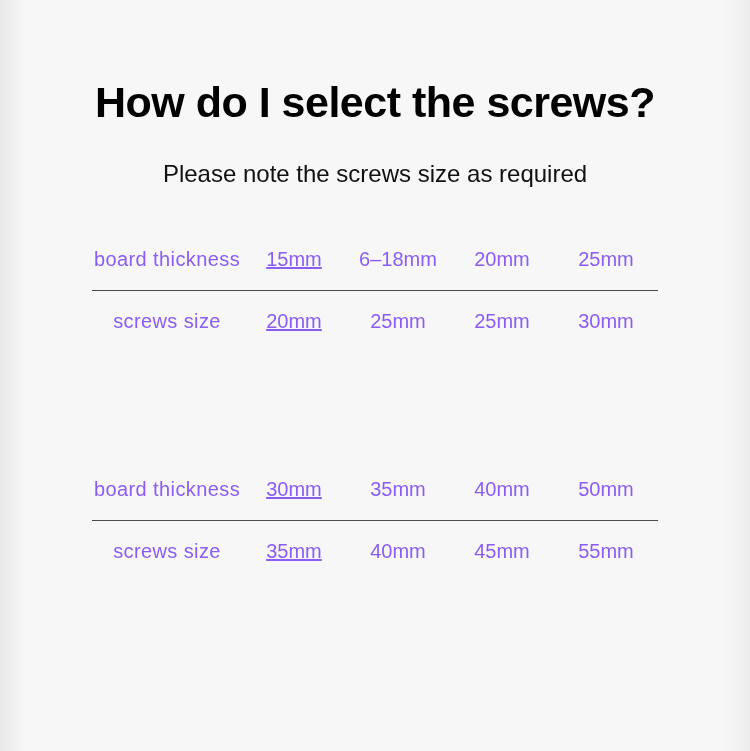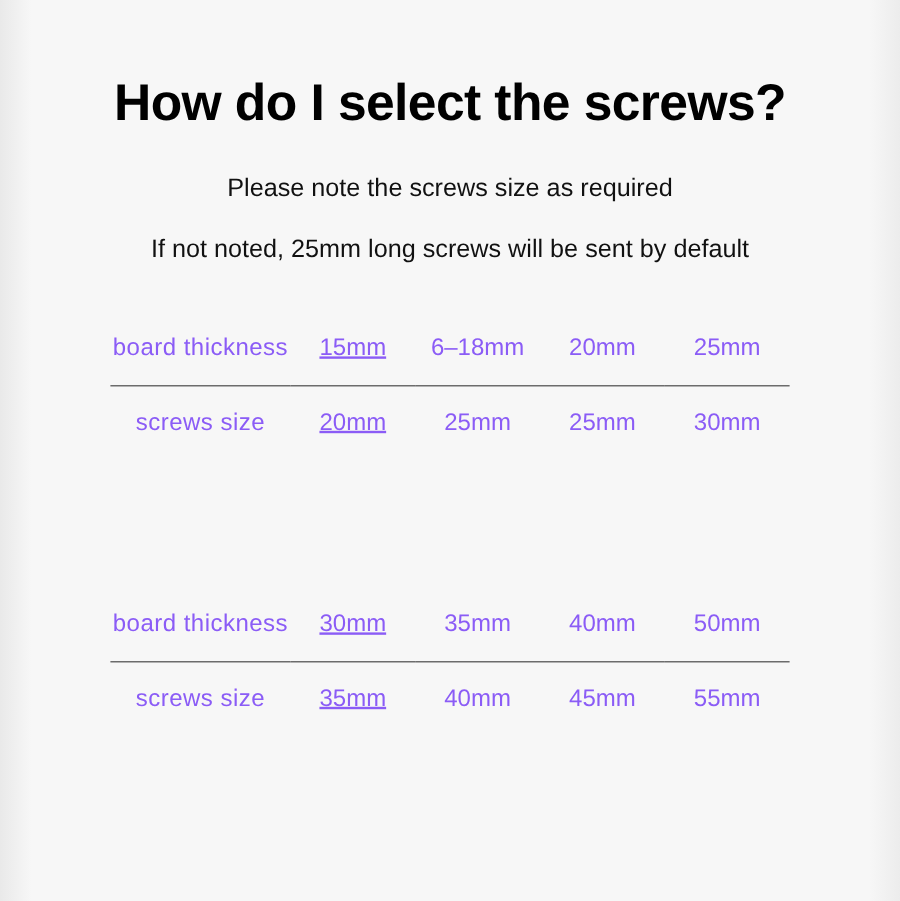--- a/index.html
+++ b/index.html
@@ -34,35 +34,35 @@
     content: "";
     position: absolute;
     right: 0; top: 0; bottom: 0;
     width: 26px;
     background: linear-gradient(to left, #ececec, #f7f7f7);
     pointer-events: none;
   }
   .inner {
     position: relative;
     z-index: 2;
-    padding: 0 48px;
+    padding: 16px 48px;
   }
   .title {
     text-align: center;
     font-size: 43px;
     font-weight: 700;
     letter-spacing: -0.5px;
     color: #000000;
     margin: 0;
     padding-top: 62px;
     line-height: 1.15;
   }
   .subtitle {
     text-align: center;
-    font-size: 21px;
+    font-size: 24px;
     font-weight: 400;
     color: #111111;
     margin: 0;
     line-height: 1.2;
   }
   .subtitle-1 { padding-top: 33px; }
   .subtitle-2 { padding-top: 25px; }
 
   .tables {
     margin-top: 40px;
@@ -109,21 +109,20 @@
 </style>
 </head>
 <body>
 
 <div id="page">
   <div class="inner">
 
     <h1 class="title">How do I select the screws?</h1>
 
     <p class="subtitle subtitle-1">Please note the screws size as required</p>
-    <p class="subtitle subtitle-2">If not noted, 25mm long screws will be sent by default</p>
 
     <div class="tables">
 
       <div class="table-block first">
         <table class="screw-table">
           <tbody>
               <tr class="header-row">
             <td class="row-label">board  thickness</td>
             <td class="c1">15mm</td>
             <td class="c2">6–18mm</td>

